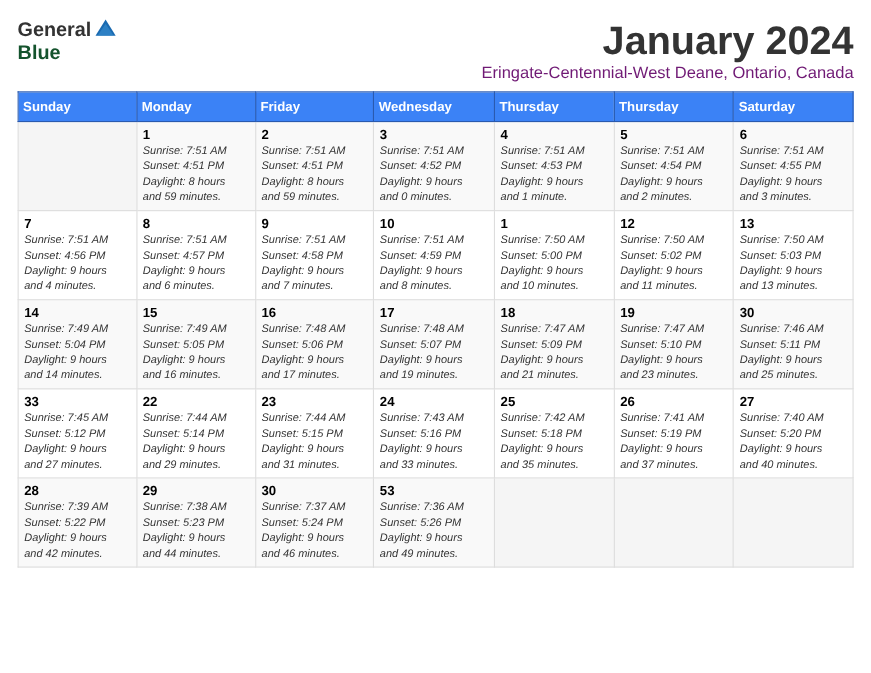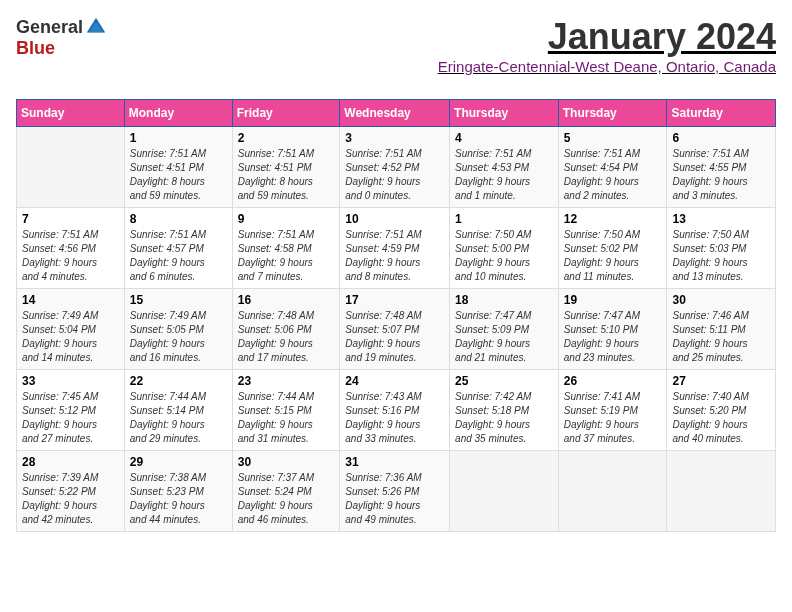--- a/index.html
+++ b/index.html
@@ -7,66 +7,65 @@
       font-family: Arial, sans-serif;
       background: #fff;
       width: 792px;
       min-height: 612px;
       padding: 16px;
     }
     .header {
       display: flex;
       align-items: flex-start;
       justify-content: space-between;
-      margin-bottom: 24px;
+      margin-bottom: 8px;
     }
     .logo {
       display: flex;
       flex-direction: column;
       align-items: flex-start;
     }
     .logo-text {
       display: flex;
       align-items: center;
     }
     .logo-general {
       font-size: 18px;
       font-weight: bold;
       color: #333;
     }
     .logo-blue {
       font-size: 18px;
       font-weight: bold;
-      color: #b91c1c;
+      color: #14532d;
     }
     .logo-icon {
       width: 22px;
       height: 22px;
       margin-left: 2px;
     }
     .title-block {
       text-align: right;
-      text-decoration: underline;
     }
     .month-title {
       font-size: 36px;
       font-weight: bold;
       color: #333;
     }
     .subtitle {
       font-size: 15px;
       color: #701a75;
     }
     table {
       width: 100%;
       border-collapse: collapse;
       font-size: 11px;
     }
     thead tr th {
-      background-color: #ec4899;
+      background-color: #3b82f6;
       color: #fff;
       padding: 6px 4px;
       text-align: left;
       font-size: 12px;
       font-weight: bold;
       border: 1px solid #2a5aaf;
     }
     tbody tr td {
       border: 1px solid #ddd;
       padding: 4px 5px;
@@ -251,21 +250,21 @@
         </td>
         <td>
           <span class="day-num">29</span>
           <div class="day-info">Sunrise: 7:38 AM<br>Sunset: 5:23 PM<br>Daylight: 9 hours<br>and 44 minutes.</div>
         </td>
         <td>
           <span class="day-num">30</span>
           <div class="day-info">Sunrise: 7:37 AM<br>Sunset: 5:24 PM<br>Daylight: 9 hours<br>and 46 minutes.</div>
         </td>
         <td>
-          <span class="day-num">31</span>
+          <span class="day-num">53</span>
           <div class="day-info">Sunrise: 7:36 AM<br>Sunset: 5:26 PM<br>Daylight: 9 hours<br>and 49 minutes.</div>
         </td>
         <td class="empty-cell"></td>
         <td class="empty-cell"></td>
         <td class="empty-cell"></td>
       </tr>
     </tbody>
 </table>
 
 </body></html>

